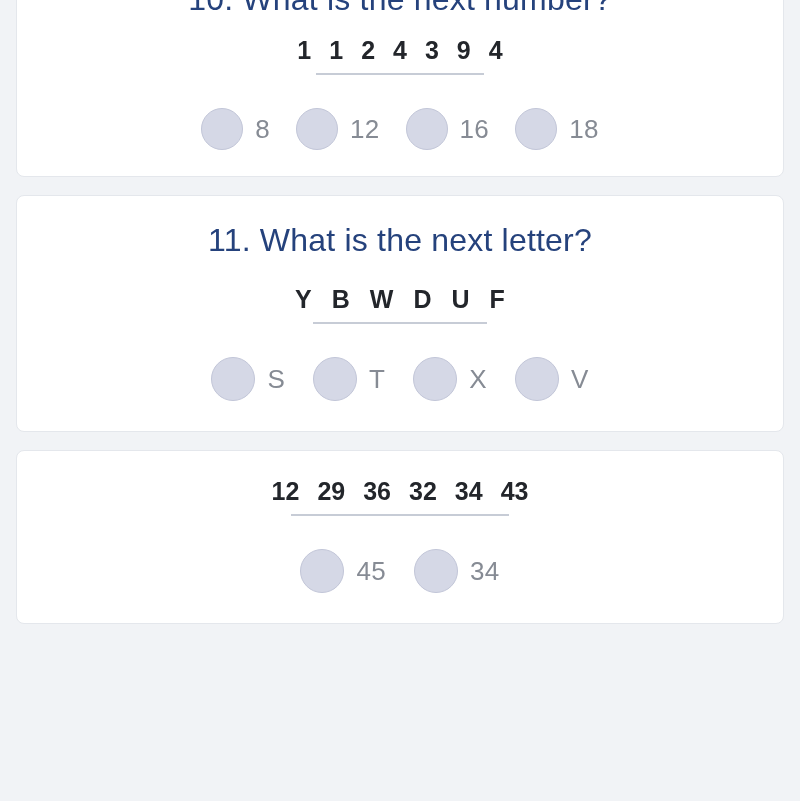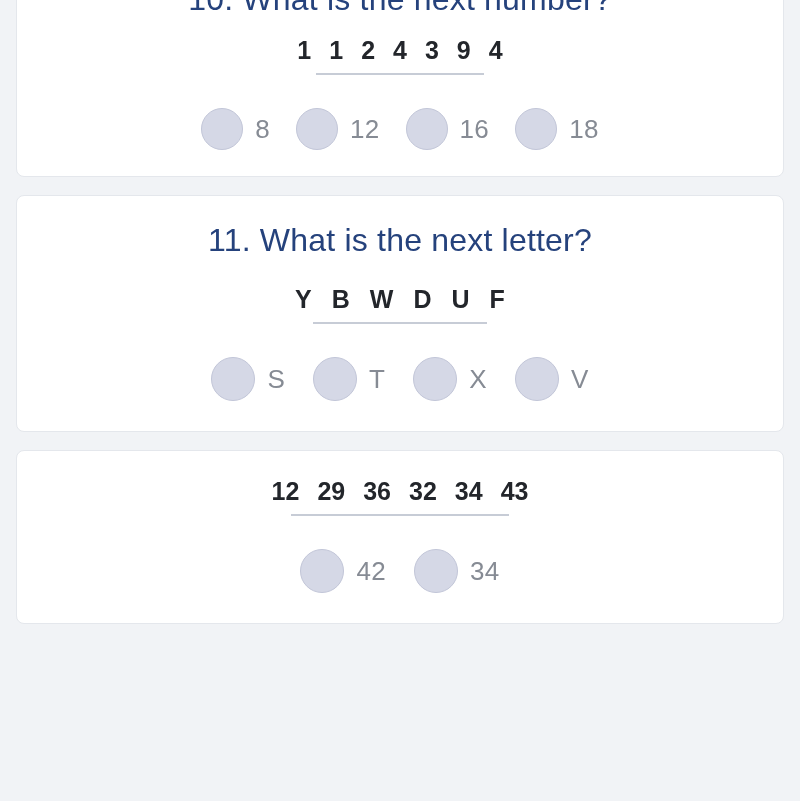--- a/index.html
+++ b/index.html
@@ -163,21 +163,21 @@
   <div class="card card-12">
     <div class="sequence">
       <span class="sequence-inner">
         <span class="seq-item">12</span><span class="seq-item">29</span><span class="seq-item">36</span><span class="seq-item">32</span><span class="seq-item">34</span><span class="seq-item">43</span>
         <span class="underline"></span>
       </span>
     </div>
     <div class="options">
       <div class="option">
         <span class="radio"></span>
-        <span class="option-label">42</span>
+        <span class="option-label">45</span>
       </div>
       <div class="option">
         <span class="radio"></span>
         <span class="option-label">34</span>
       </div>
     </div>
   </div>
 
 </div>
 

